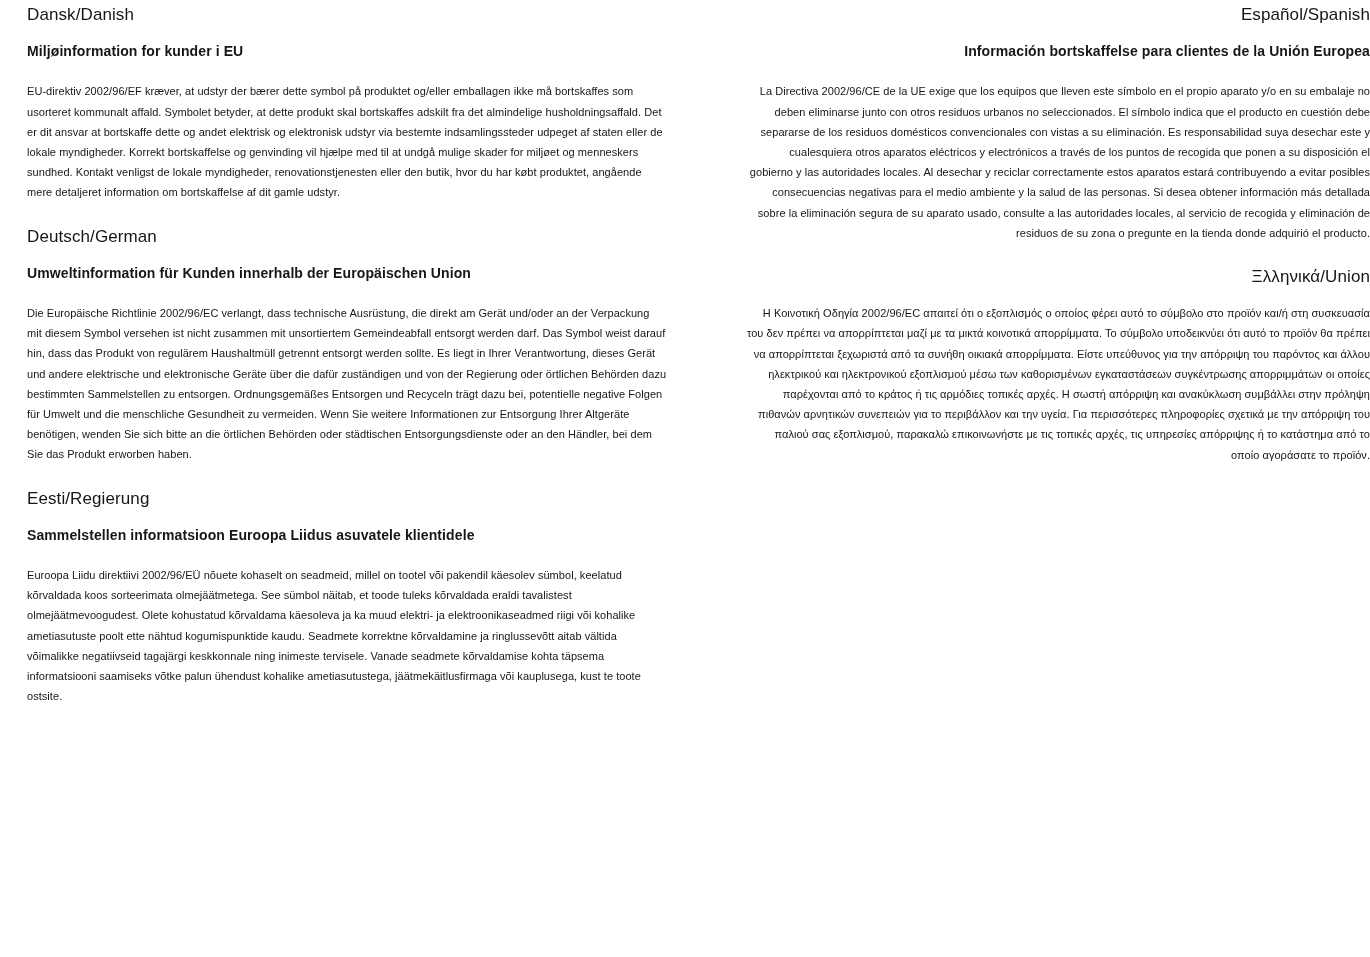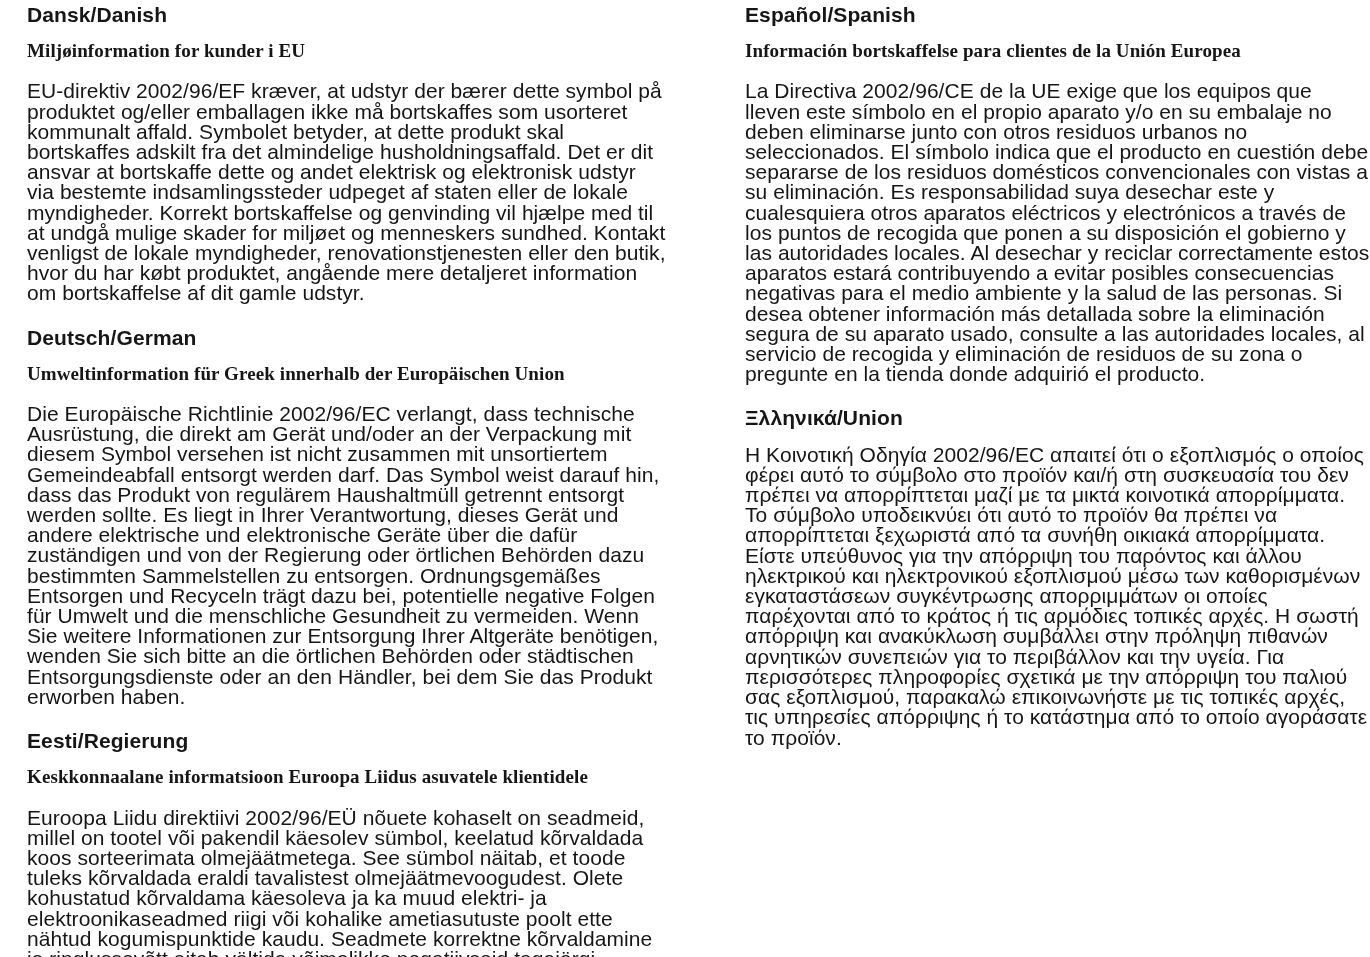--- a/index.html
+++ b/index.html
@@ -15,65 +15,64 @@
     height: 957px;
     background: #ffffff;
     color: #161616;
     display: flex;
     padding: 5px 0 0 27px;
   }
   .col {
     display: block;
   }
   .col-left  { width: 640px; margin-right: 78px; }
-  .col-right { width: 625px; }
+  .col-right { width: 625px; text-align: right; }
   .lang-label {
-    font-size: 21px;
-    font-weight: bold;
+    font-size: 17px;
+    font-weight: normal;
     line-height: 20.2px;
     margin-bottom: 16px;
     letter-spacing: 0.1px;
   }
   .sec-heading {
-    font-size: 19px;
+    font-size: 14px;
     font-weight: bold;
     line-height: 20.2px;
     margin-bottom: 20px;
     letter-spacing: 0.1px;
-    font-family: Liberation Serif, serif;
   }
   .sec-body {
-    font-size: 21px;
+    font-size: 11px;
     line-height: 20.2px;
     margin-bottom: 24px;
     letter-spacing: 0.05px;
   }
 </style>
 </head>
 <body>
 
 <div class="page">
 
   <div class="col col-left">
 
     <div>
       <div class="lang-label">Dansk/Danish</div>
       <div class="sec-heading">Miljøinformation for kunder i EU</div>
       <div class="sec-body">EU-direktiv 2002/96/EF kræver, at udstyr der bærer dette symbol på produktet og/eller emballagen ikke må bortskaffes som usorteret kommunalt affald. Symbolet betyder, at dette produkt skal bortskaffes adskilt fra det almindelige husholdningsaffald. Det er dit ansvar at bortskaffe dette og andet elektrisk og elektronisk udstyr via bestemte indsamlingssteder udpeget af staten eller de lokale myndigheder. Korrekt bortskaffelse og genvinding vil hjælpe med til at undgå mulige skader for miljøet og menneskers sundhed. Kontakt venligst de lokale myndigheder, renovationstjenesten eller den butik, hvor du har købt produktet, angående mere detaljeret information om bortskaffelse af dit gamle udstyr.</div>
     </div>
 
     <div>
       <div class="lang-label">Deutsch/German</div>
-      <div class="sec-heading">Umweltinformation für Greek innerhalb der Europäischen Union</div>
+      <div class="sec-heading">Umweltinformation für Kunden innerhalb der Europäischen Union</div>
       <div class="sec-body">Die Europäische Richtlinie 2002/96/EC verlangt, dass technische Ausrüstung, die direkt am Gerät und/oder an der Verpackung mit diesem Symbol versehen ist nicht zusammen mit unsortiertem Gemeindeabfall entsorgt werden darf. Das Symbol weist darauf hin, dass das Produkt von regulärem Haushaltmüll getrennt entsorgt werden sollte. Es liegt in Ihrer Verantwortung, dieses Gerät und andere elektrische und elektronische Geräte über die dafür zuständigen und von der Regierung oder örtlichen Behörden dazu bestimmten Sammelstellen zu entsorgen. Ordnungsgemäßes Entsorgen und Recyceln trägt dazu bei, potentielle negative Folgen für Umwelt und die menschliche Gesundheit zu vermeiden. Wenn Sie weitere Informationen zur Entsorgung Ihrer Altgeräte benötigen, wenden Sie sich bitte an die örtlichen Behörden oder städtischen Entsorgungsdienste oder an den Händler, bei dem Sie das Produkt erworben haben.</div>
     </div>
 
     <div>
       <div class="lang-label">Eesti/Regierung</div>
-      <div class="sec-heading">Keskkonnaalane informatsioon Euroopa Liidus asuvatele klientidele</div>
+      <div class="sec-heading">Sammelstellen informatsioon Euroopa Liidus asuvatele klientidele</div>
       <div class="sec-body">Euroopa Liidu direktiivi 2002/96/EÜ nõuete kohaselt on seadmeid, millel on tootel või pakendil käesolev sümbol, keelatud kõrvaldada koos sorteerimata olmejäätmetega. See sümbol näitab, et toode tuleks kõrvaldada eraldi tavalistest olmejäätmevoogudest. Olete kohustatud kõrvaldama käesoleva ja ka muud elektri- ja elektroonikaseadmed riigi või kohalike ametiasutuste poolt ette nähtud kogumispunktide kaudu. Seadmete korrektne kõrvaldamine ja ringlussevõtt aitab vältida võimalikke negatiivseid tagajärgi keskkonnale ning inimeste tervisele. Vanade seadmete kõrvaldamise kohta täpsema informatsiooni saamiseks võtke palun ühendust kohalike ametiasutustega, jäätmekäitlusfirmaga või kauplusega, kust te toote ostsite.</div>
     </div>
 
   </div>
 
   <div class="col col-right">
 
     <div>
       <div class="lang-label">Español/Spanish</div>
       <div class="sec-heading">Información bortskaffelse para clientes de la Unión Europea</div>

